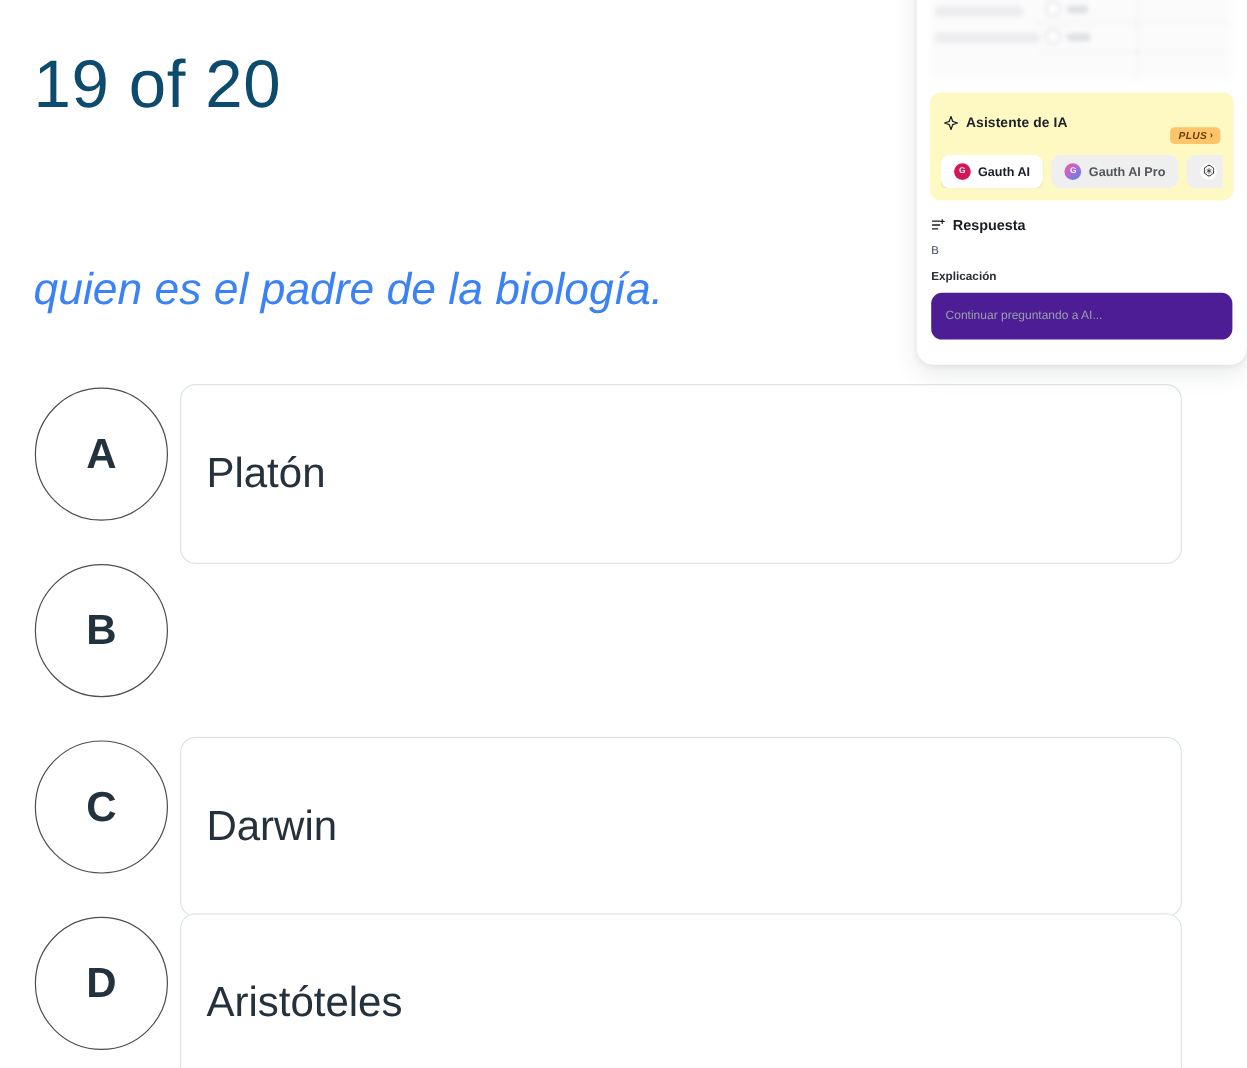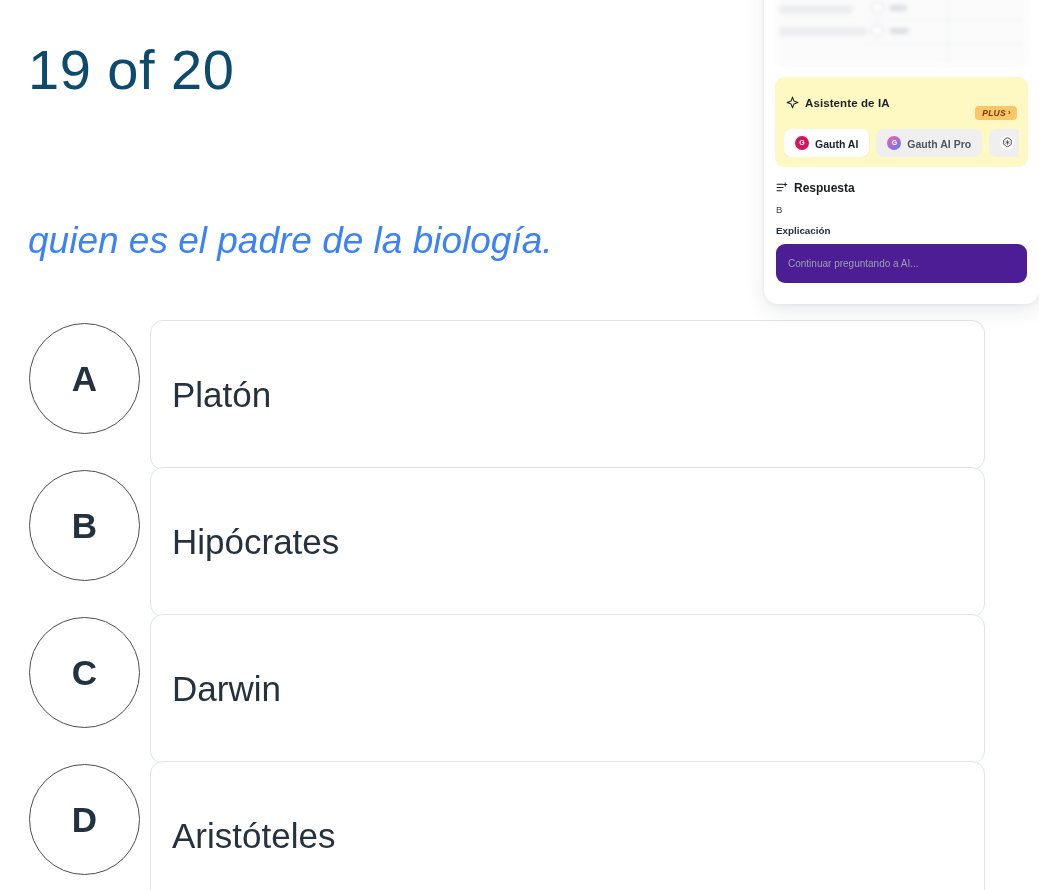--- a/index.html
+++ b/index.html
@@ -316,23 +316,20 @@
 
       <div class="option-row">
         <div class="option-badge">A</div>
         <div class="option-box">
           <span class="option-text">Platón</span>
         </div>
       </div>
 
       <div class="option-row">
         <div class="option-badge">B</div>
-        <div class="option-box">
-          <span class="option-text">Hipócrates</span>
-        </div>
       </div>
 
       <div class="option-row">
         <div class="option-badge">C</div>
         <div class="option-box">
           <span class="option-text">Darwin</span>
         </div>
       </div>
 
       <div class="option-row">

